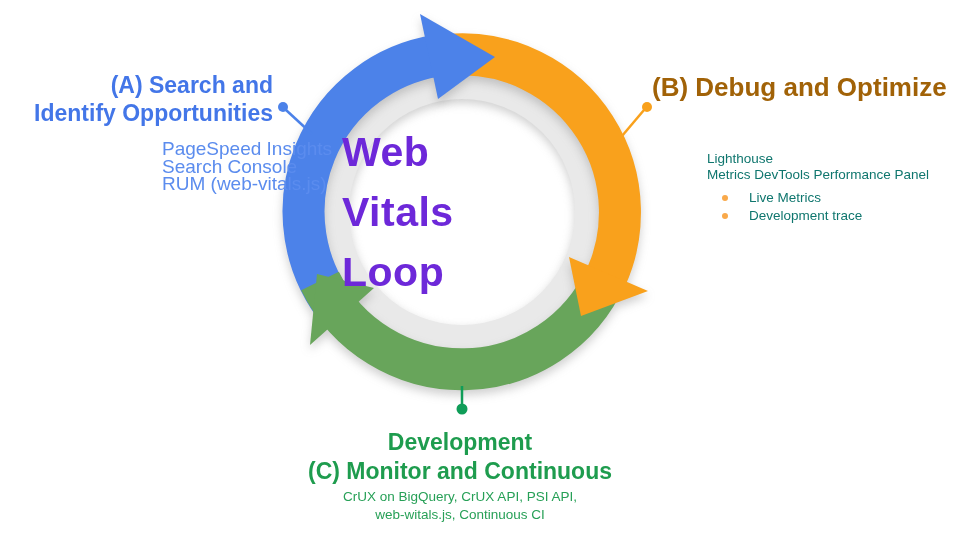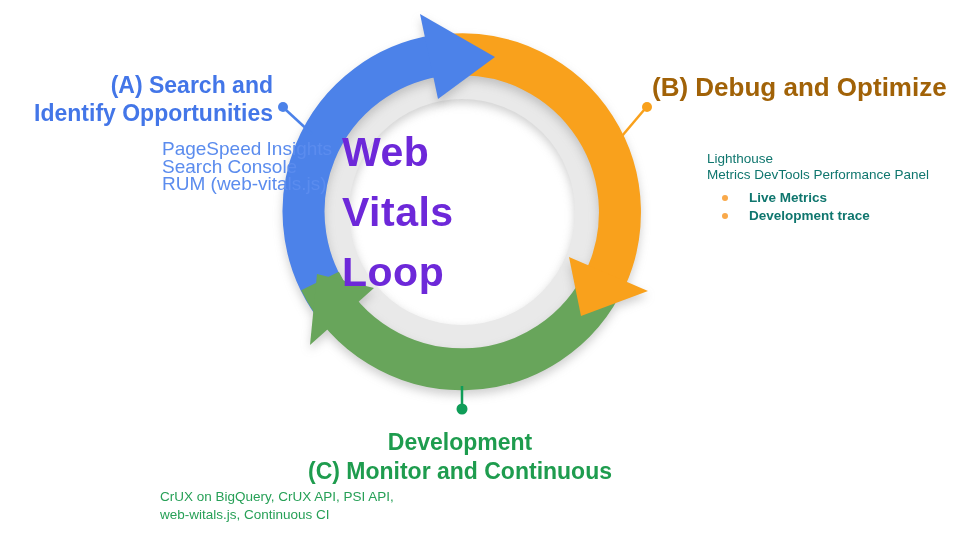--- a/index.html
+++ b/index.html
@@ -32,28 +32,28 @@
     position:absolute; left:652px; top:72px;
     font-size:26px; font-weight:700; color:#a16207; white-space:nowrap;
   }
   .sec-b-items {
     position:absolute; left:707px; top:112px;
     font-size:13.5px; line-height:16px; color:#0f766e; white-space:nowrap;margin-top:39px;
   }
   .b-bullets { margin-top:6px; }
   .b-bullet { display:flex; align-items:center; height:18px; }
   .b-dot { width:6px; height:6px; border-radius:3px; background:#F9A94A; margin-left:15px; flex:0 0 auto; }
-  .b-bullet .btext { margin-left:21px;font-weight:bold; }
+  .b-bullet .btext { margin-left:21px; }
 
   .sec-c-heading {
     position:absolute; left:160px; top:428px; width:600px; text-align:center;
     font-size:23px; font-weight:700; line-height:29px; color:#1E9C4E;
   }
   .sec-c-items {
-    position:absolute; left:160px; top:488px; width:600px; 
+    position:absolute; left:160px; top:488px; width:600px; text-align:center;
     font-size:13.5px; line-height:18px; color:#27A057;
   }
 </style>
 </head>
 <body>
 
 <div class="stage">
 
   <svg class="loop" width="960" height="540" viewBox="0 0 960 540">
 

